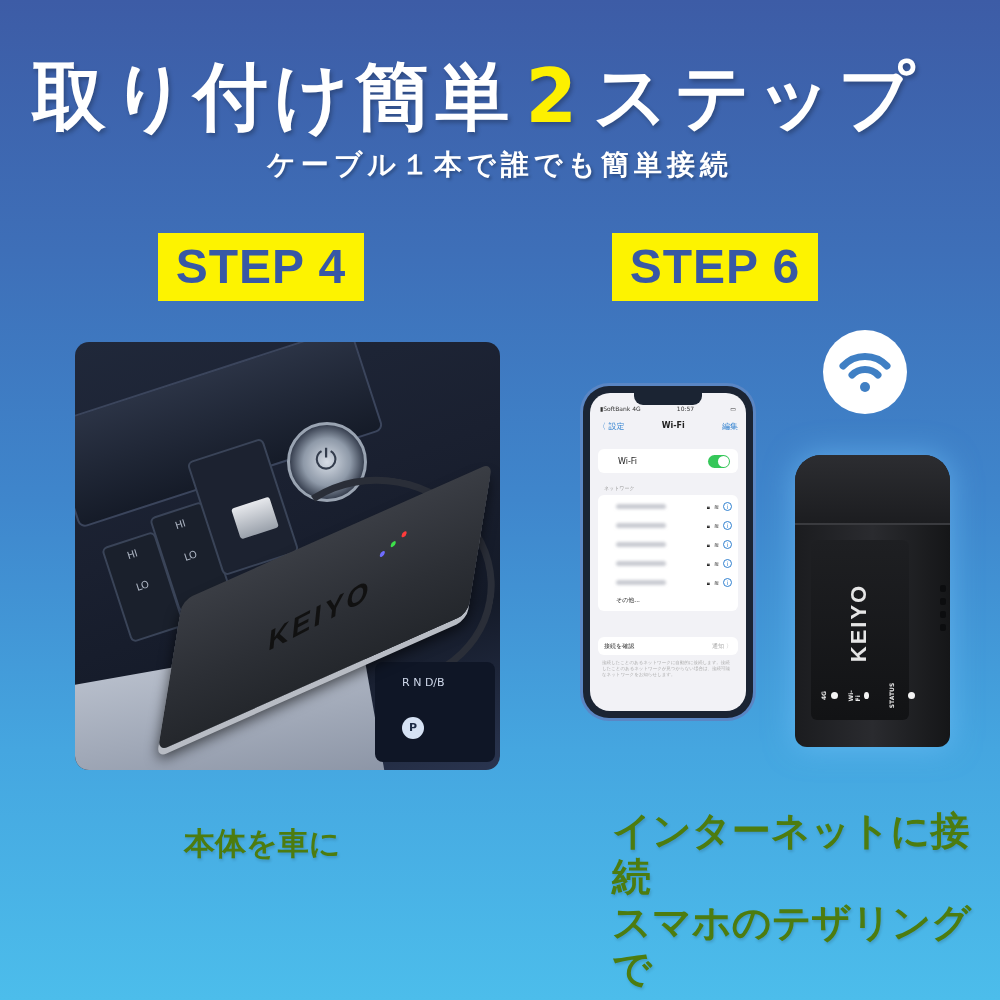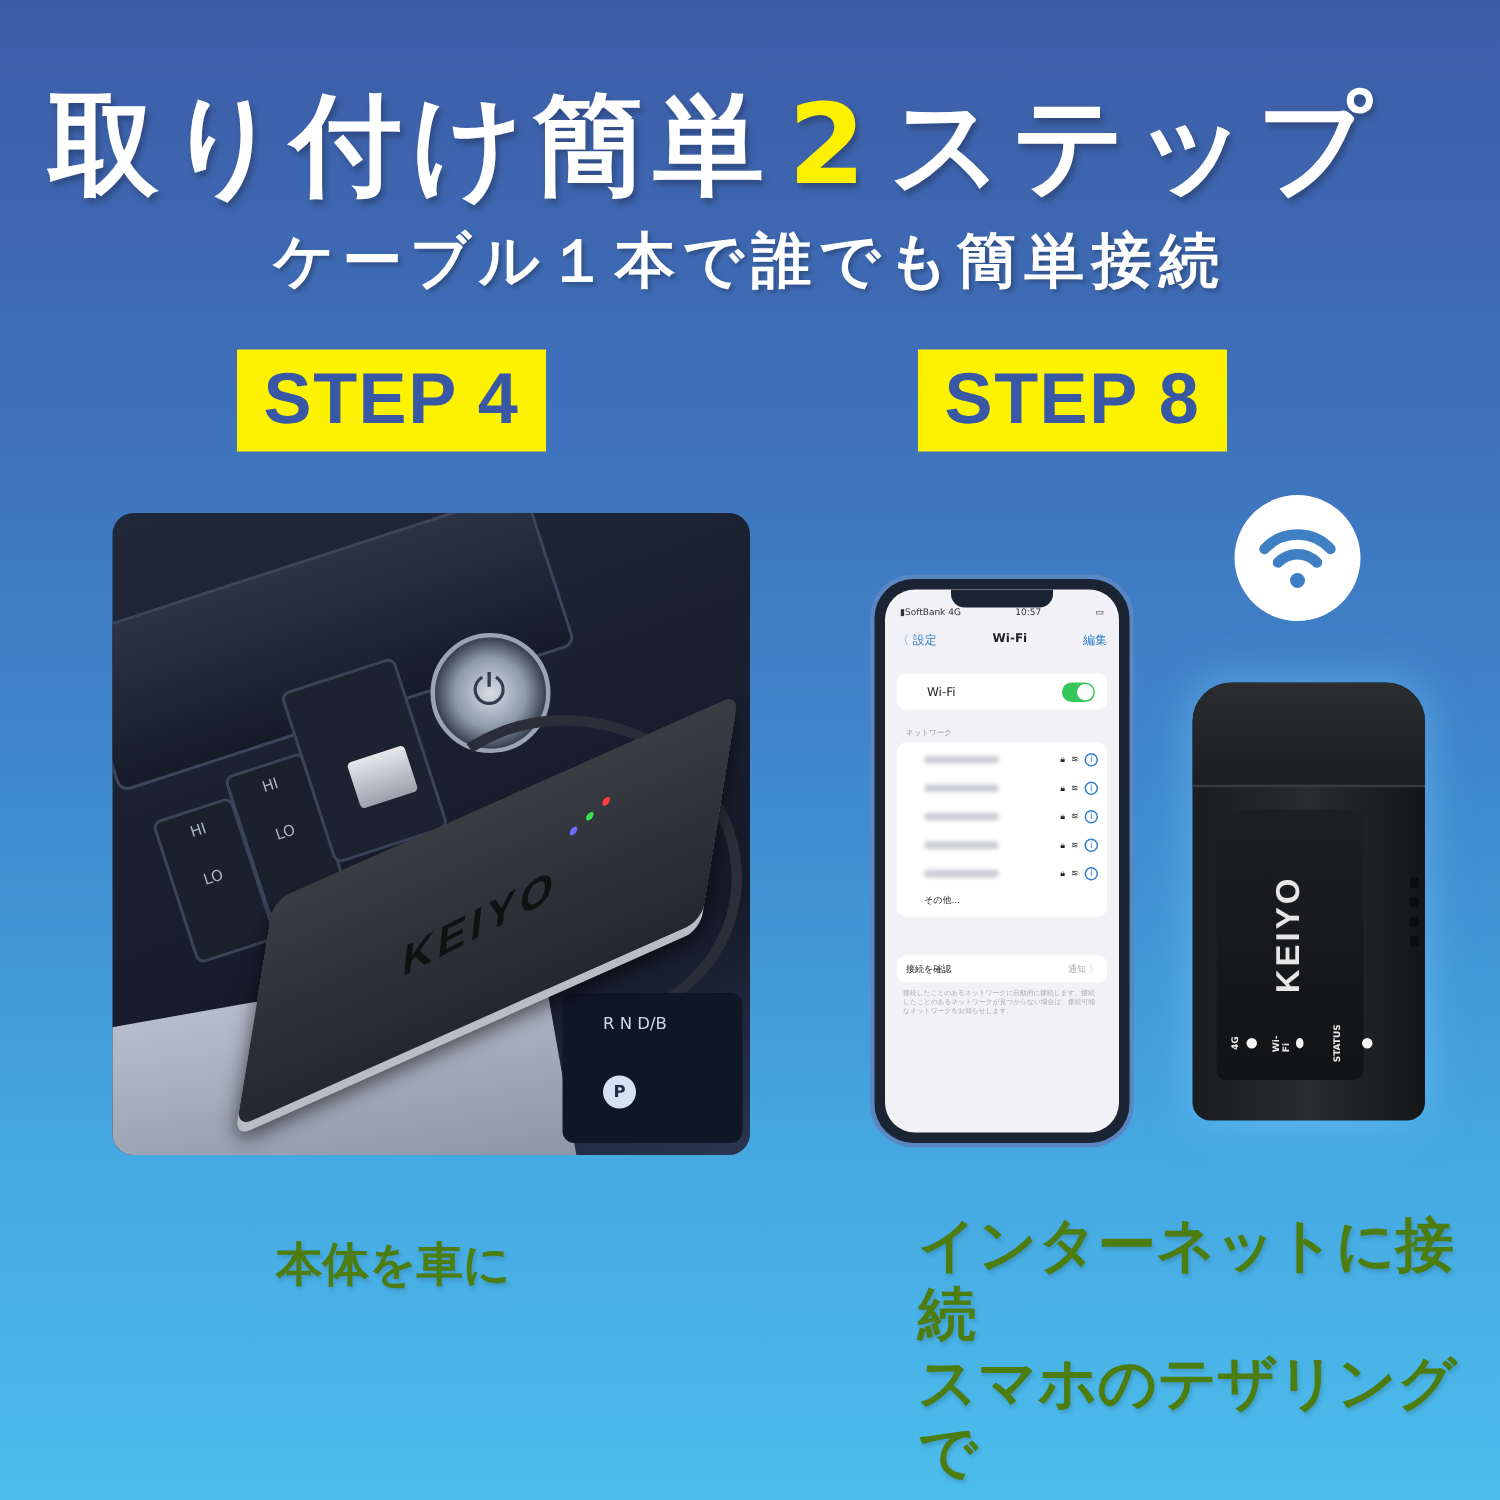--- a/index.html
+++ b/index.html
@@ -11,21 +11,21 @@
     color: #fff;
   }
   .title {
     position: absolute; top: 48px; left: 0; width: 952px;
     text-align: center; font-weight: bold; font-size: 74px; letter-spacing: 6px;
     color: #fff; text-shadow: 2px 3px 4px rgba(0,0,0,0.25);
   }
   .title .num { color: #fdf000; margin: 0 10px; }
   .subtitle {
     position: absolute; top: 146px; left: 0; width: 1000px;
-    text-align: center; font-weight: bold; font-size: 40px; letter-spacing: 5px;
+    text-align: center; font-weight: bold; font-size: 28px; letter-spacing: 5px;
     color: #fff; text-shadow: 2px 2px 3px rgba(0,0,0,0.25);
   }
   .step-badge {
     position: absolute; top: 233px; height: 68px; width: 206px;
     background: #fdf300; color: #3858a5;
     font-family: "Liberation Sans", sans-serif; font-weight: bold;
     font-size: 48px; text-align: center; line-height: 68px; letter-spacing: 1px;
   }
   .step1 { left: 158px; }
   .step2 { left: 612px; }
@@ -92,21 +92,21 @@
     position: absolute; left: 300px; top: 320px; width: 120px; height: 100px;
     background: #0f1626; border-radius: 8px; color: #cfd8ea; font-size: 11px; padding: 14px 27px;
   }
   .gear-p {
     display: inline-block; width: 22px; height: 22px; border-radius: 50%; background: #d6e2f4;
     color: #1c2a44; text-align: center; line-height: 22px; font-weight: bold; margin-top: 28px;
   }
 
   
   .phone {
-    position: absolute; left: 583px; top: 386px; width: 170px; height: 376px;
+    position: absolute; left: 583px; top: 386px; width: 170px; height: 332px;
     background: #1b2433; border-radius: 26px; padding: 7px;
     box-shadow: 0 0 0 3px #5a86c4;
   }
   .screen {
     position: relative; width: 100%; height: 100%; border-radius: 20px; background: #f2f2f6; overflow: hidden;
     font-size: 7px; color: #222;
   }
   .notch {
     position: absolute; left: 44px; top: 0; width: 68px; height: 12px; background: #1b2433;
     border-radius: 0 0 9px 9px;
@@ -178,21 +178,21 @@
 </style>
 </head>
 <body>
 
 <div class="title">
   <span>取り付け簡単</span><span class="num">2</span><span>ステップ</span>
 </div>
 <div class="subtitle">ケーブル１本で誰でも簡単接続</div>
 
 <div class="step-badge step1">STEP 4</div>
-<div class="step-badge step2">STEP 8</div>
+<div class="step-badge step2">STEP 6</div>
 
 <div class="car-photo">
   <div class="dash-top"></div>
   <div class="seat-btn seat-a">
     <span>HI</span><br><br><br><span>LO</span>
   </div>
   <div class="seat-btn seat-b">
     <span>HI</span><br><br><br><span>LO</span>
   </div>
   <div class="usb-panel"></div>

